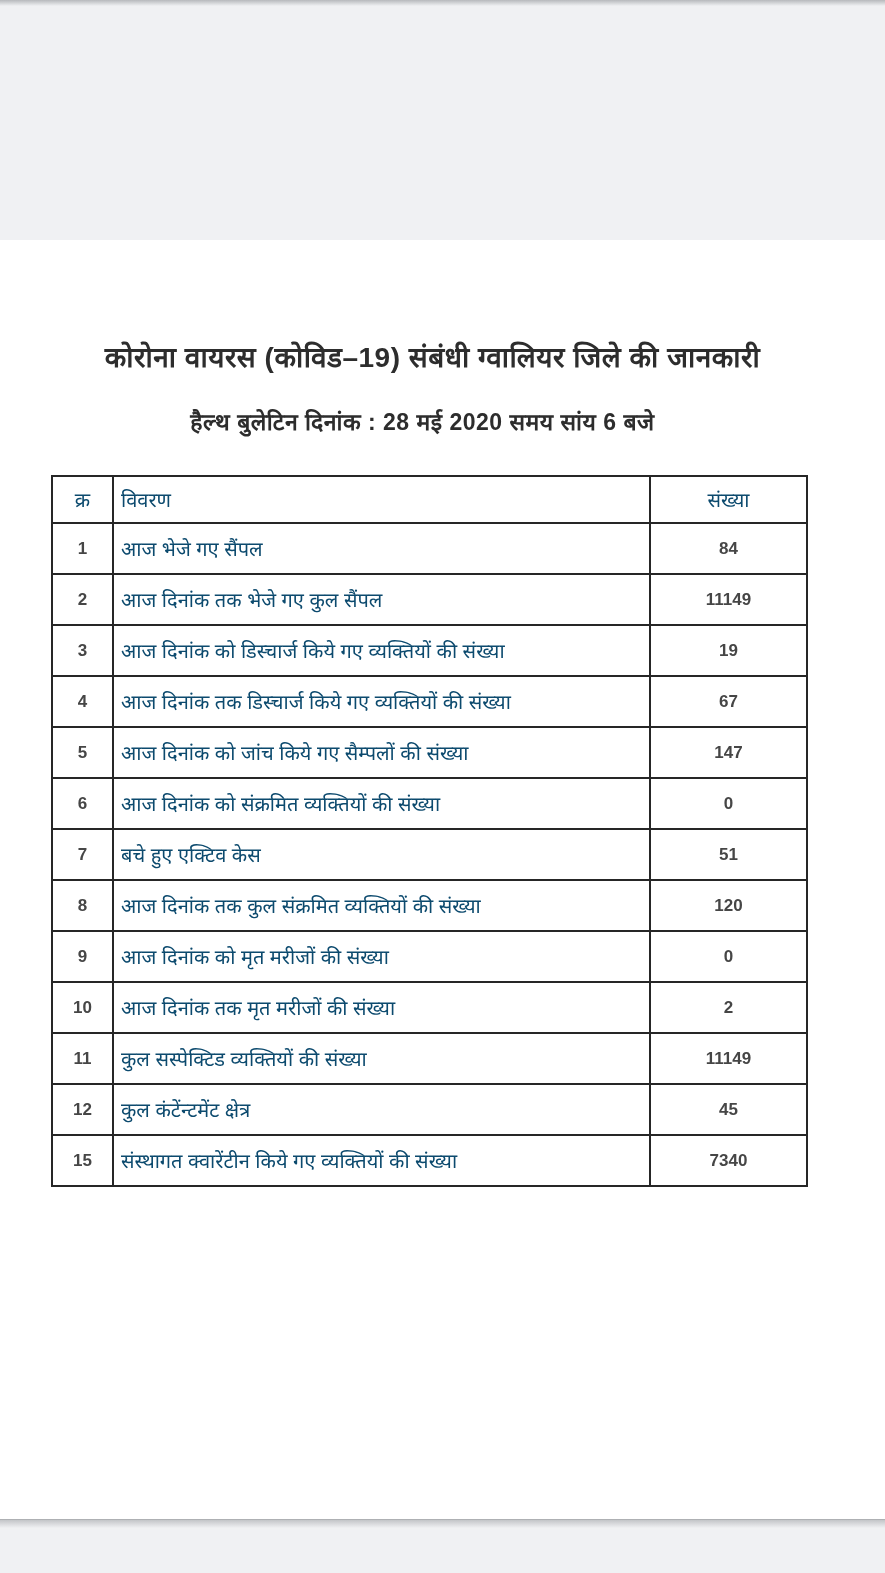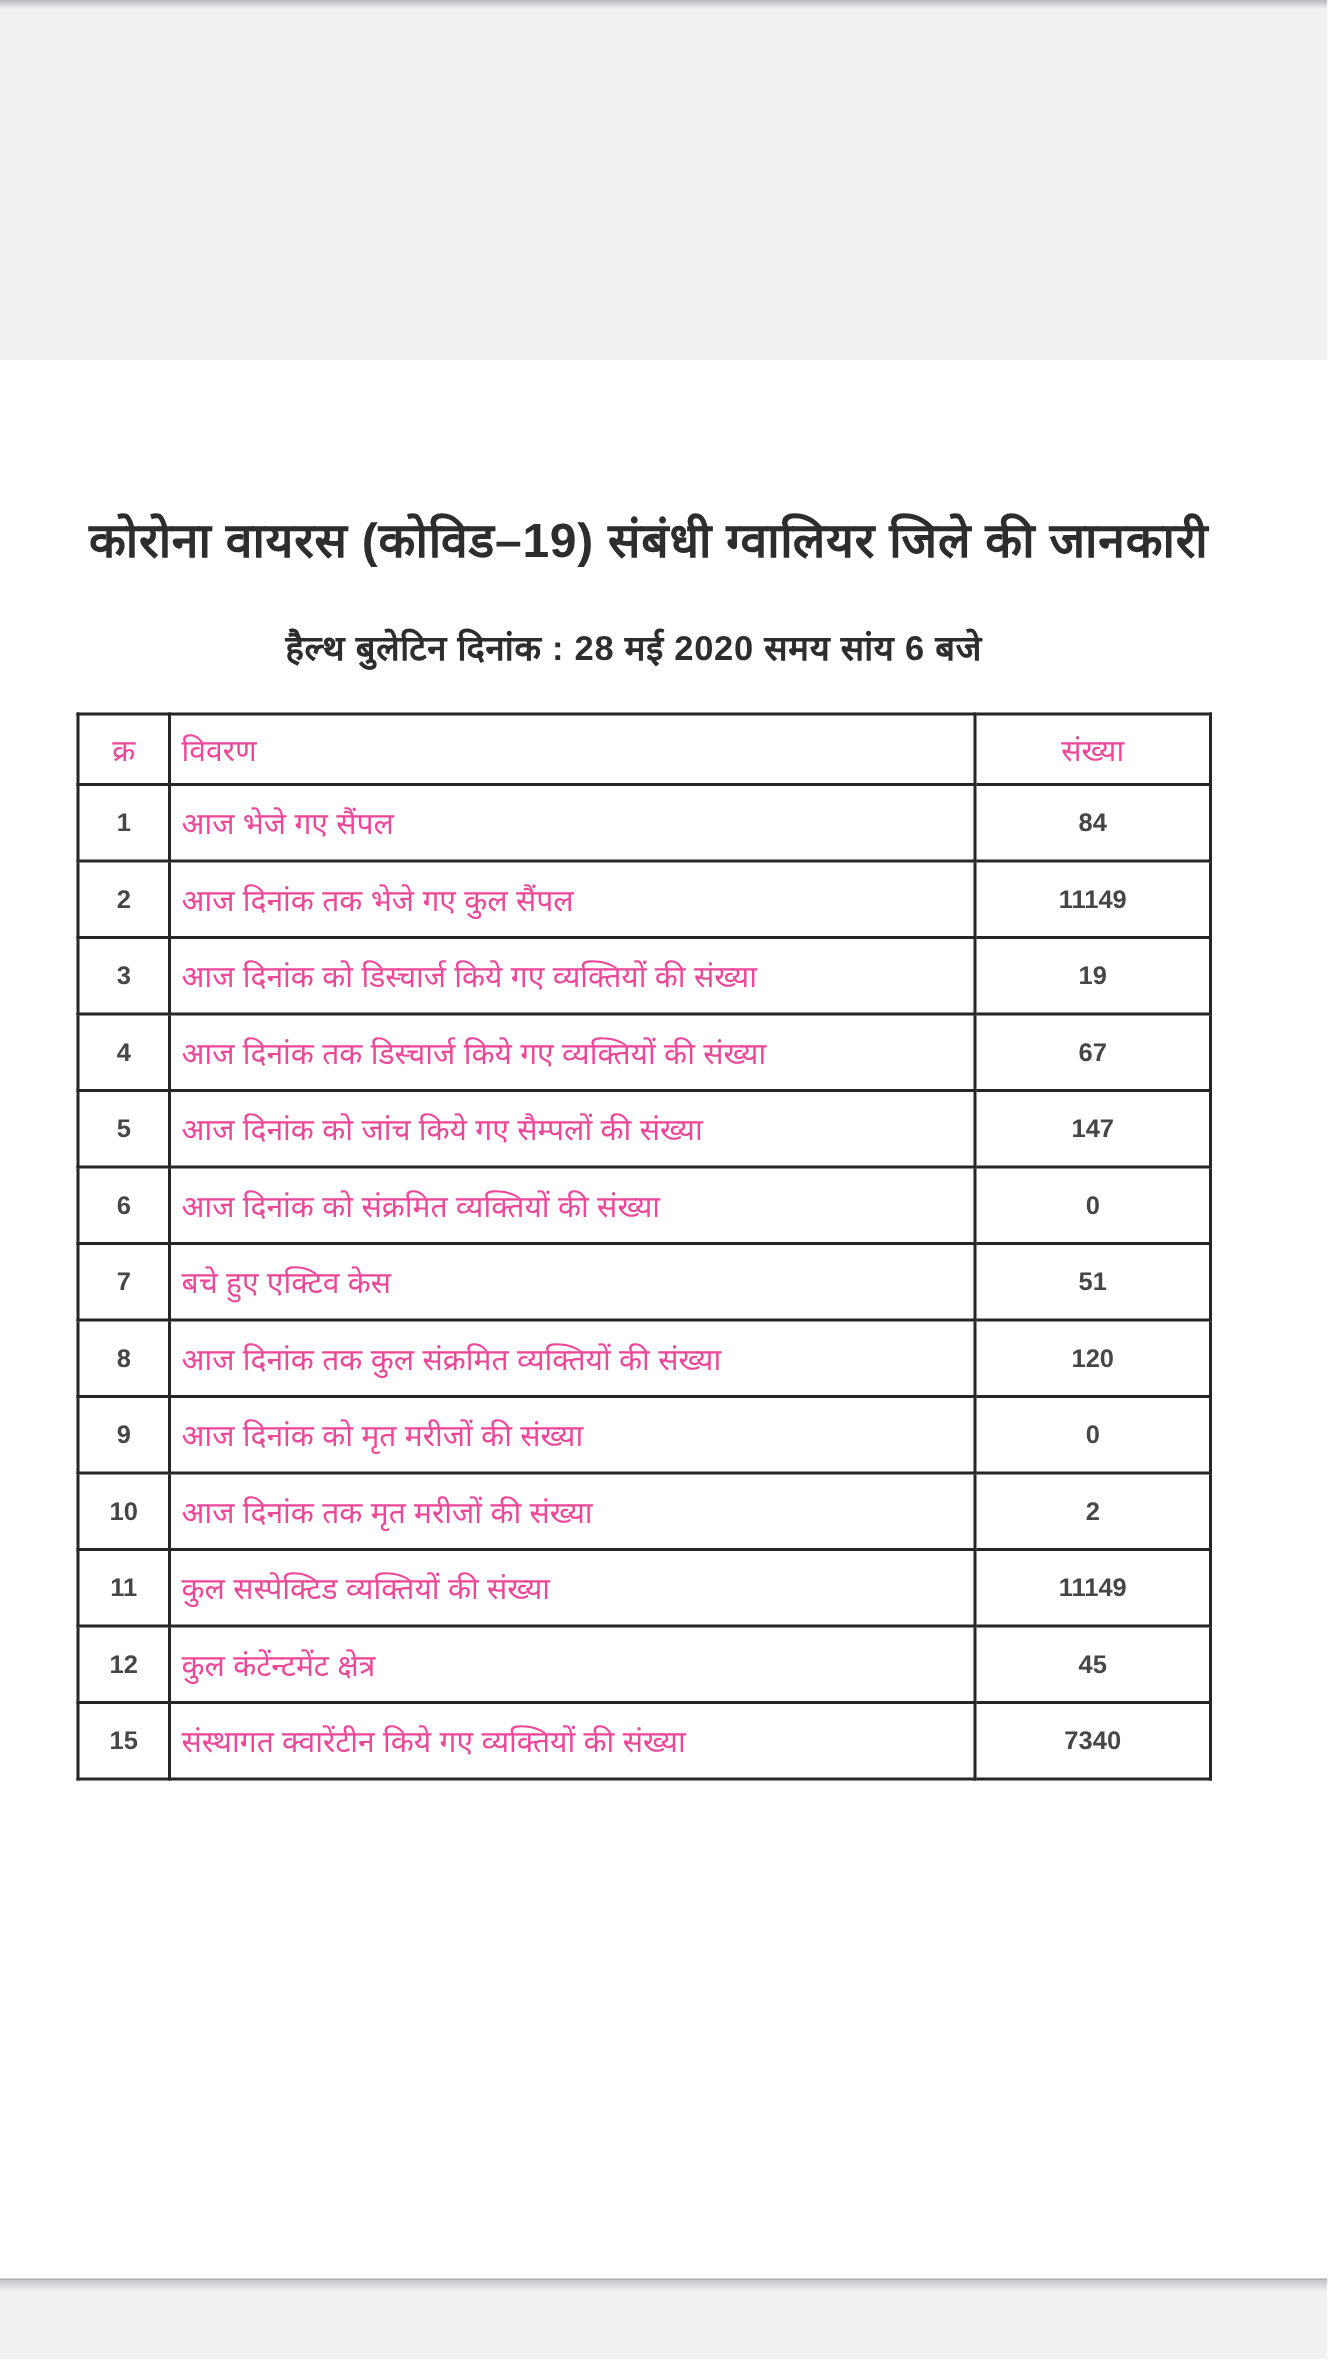--- a/index.html
+++ b/index.html
@@ -49,28 +49,28 @@
     height: 1279px;
     background: #ffffff;
   }
 
   .doc-title {
     position: absolute;
     top: 337px;
     left: 0;
     width: 865px;
     text-align: center;
-    font-size: 32px;
+    font-size: 28px;
     font-weight: 700;
     color: #2d2d2d;
     letter-spacing: 0.5px;
   }
   .doc-subtitle {
     position: absolute;
-    top: 415px;
+    top: 405px;
     left: 0;
     width: 845px;
     text-align: center;
     font-size: 23px;
     font-weight: 700;
     color: #2d2d2d;
     letter-spacing: 0.5px;
   }
 
   table.bulletin-table {
@@ -91,21 +91,21 @@
     vertical-align: middle;
     overflow: hidden;
     white-space: nowrap;
   }
   .bulletin-table thead tr { height: 47px; }
   .bulletin-table tbody tr { height: 51px; }
 
   .cell-hindi {
     font-size: 20px;
     font-weight: 500;
-    color: #ec4899;
+    color: #0c4a6e;
   }
   .cell-desc  { text-align: left; padding-left: 7px; margin-left: 48px; }
   .cell-center { text-align: center; }
 
   .cell-num {
     text-align: center;
     font-family: "Liberation Sans", "DejaVu Sans", sans-serif;
     font-size: 17px;
     font-weight: 600;
     color: #464646;

